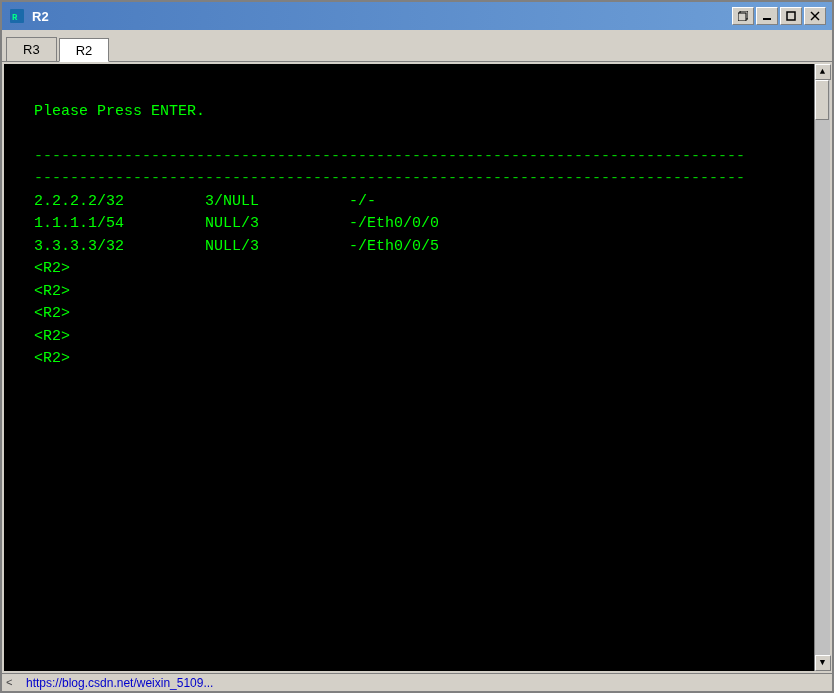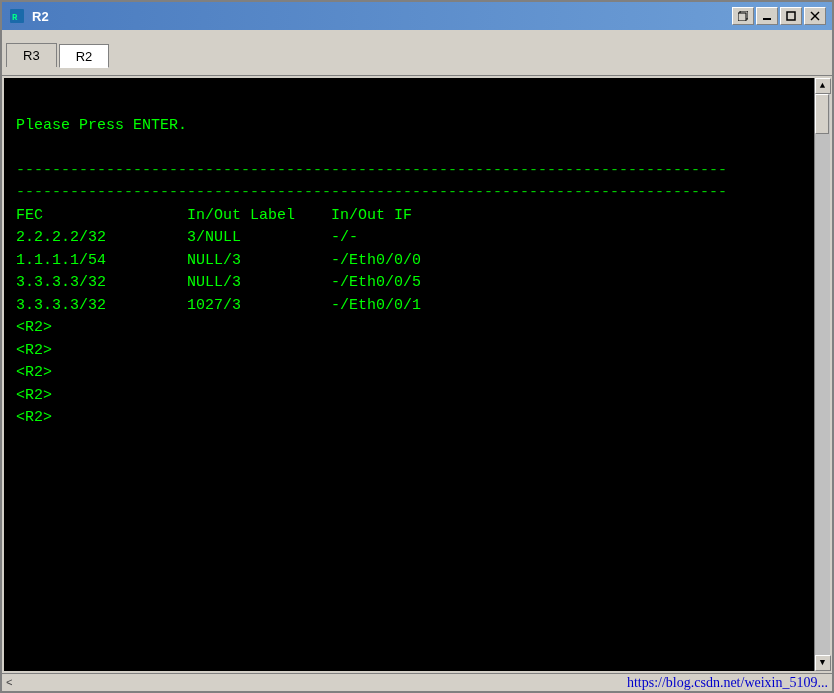--- a/index.html
+++ b/index.html
@@ -71,25 +71,25 @@
       align-items: center;
       justify-content: center;
       font-size: 11px;
       cursor: pointer;
       color: #000;
       font-family: 'Marlett', 'Wingdings', sans-serif;
     }
 
     
     .tab-bar {
-      height: 46px;
+      height: 32px;
       background: #d4d0c8;
       display: flex;
       align-items: flex-end;
-      padding: 8px 4px;
+      padding: 0 4px;
       flex-shrink: 0;
       border-bottom: 1px solid #808080;
     }
 
     .tab {
       padding: 4px 16px;
       font-size: 13px;
       font-family: 'Segoe UI', Tahoma, Geneva, Verdana, sans-serif;
       cursor: pointer;
       border: 1px solid #808080;
@@ -118,21 +118,21 @@
       overflow: hidden;
     }
 
     
     .terminal {
       flex: 1;
       background: #000000;
       color: #00ff00;
       font-family: 'Courier New', Courier, monospace;
       font-size: 15px;
-      padding: 14px 12px;
+      padding: 14px 30px;
       overflow: hidden;
       line-height: 1.5;
       white-space: pre;
       position: relative;
     }
 
     .scrollbar {
       width: 16px;
       background: #d4d0c8;
       border-left: 1px solid #808080;
@@ -188,24 +188,24 @@
     }
 
     .status-left {
       width: 20px;
       font-size: 11px;
       color: #444;
     }
 
     .status-right {
       flex: 1;
-      text-align: right;
-      font-size: 14px;
+      text-align: left;
+      font-size: 12px;
       color: #0000cc;
-      font-family: Liberation Serif, serif;
+      font-family: Liberation Sans, sans-serif;
     }
 
     .terminal-line {
       display: block;
     }
   </style>
 </head>
 <body>
 
 <div class="window">
@@ -252,25 +252,23 @@
       <span>R2</span>
     </div>
   </div>
 
   <div class="terminal-wrapper">
     <div class="terminal" id="terminal-content"><span class="terminal-line">
 </span><span class="terminal-line">Please Press ENTER.
 </span><span class="terminal-line">
 </span><span class="terminal-line" style="color: rgb(0, 204, 0);">-------------------------------------------------------------------------------
 </span><span class="terminal-line" style="color: rgb(0, 204, 0);">-------------------------------------------------------------------------------
-</span><span class="terminal-line">FEC                In/Out Label    In/Out IF
 </span><span class="terminal-line">2.2.2.2/32         3/NULL          -/-
 </span><span class="terminal-line">1.1.1.1/54         NULL/3          -/Eth0/0/0
 </span><span class="terminal-line">3.3.3.3/32         NULL/3          -/Eth0/0/5
-</span><span class="terminal-line">3.3.3.3/32         1027/3          -/Eth0/0/1
 </span><span class="terminal-line">&lt;R2&gt;
 </span><span class="terminal-line">&lt;R2&gt;
 </span><span class="terminal-line">&lt;R2&gt;
 </span><span class="terminal-line">&lt;R2&gt;
 </span><span class="terminal-line">&lt;R2&gt;
 </span></div>
     <div class="scrollbar">
       <div class="scrollbar-arrow">▲</div>
       <div class="scrollbar-track">
         <div class="scrollbar-thumb"></div>

